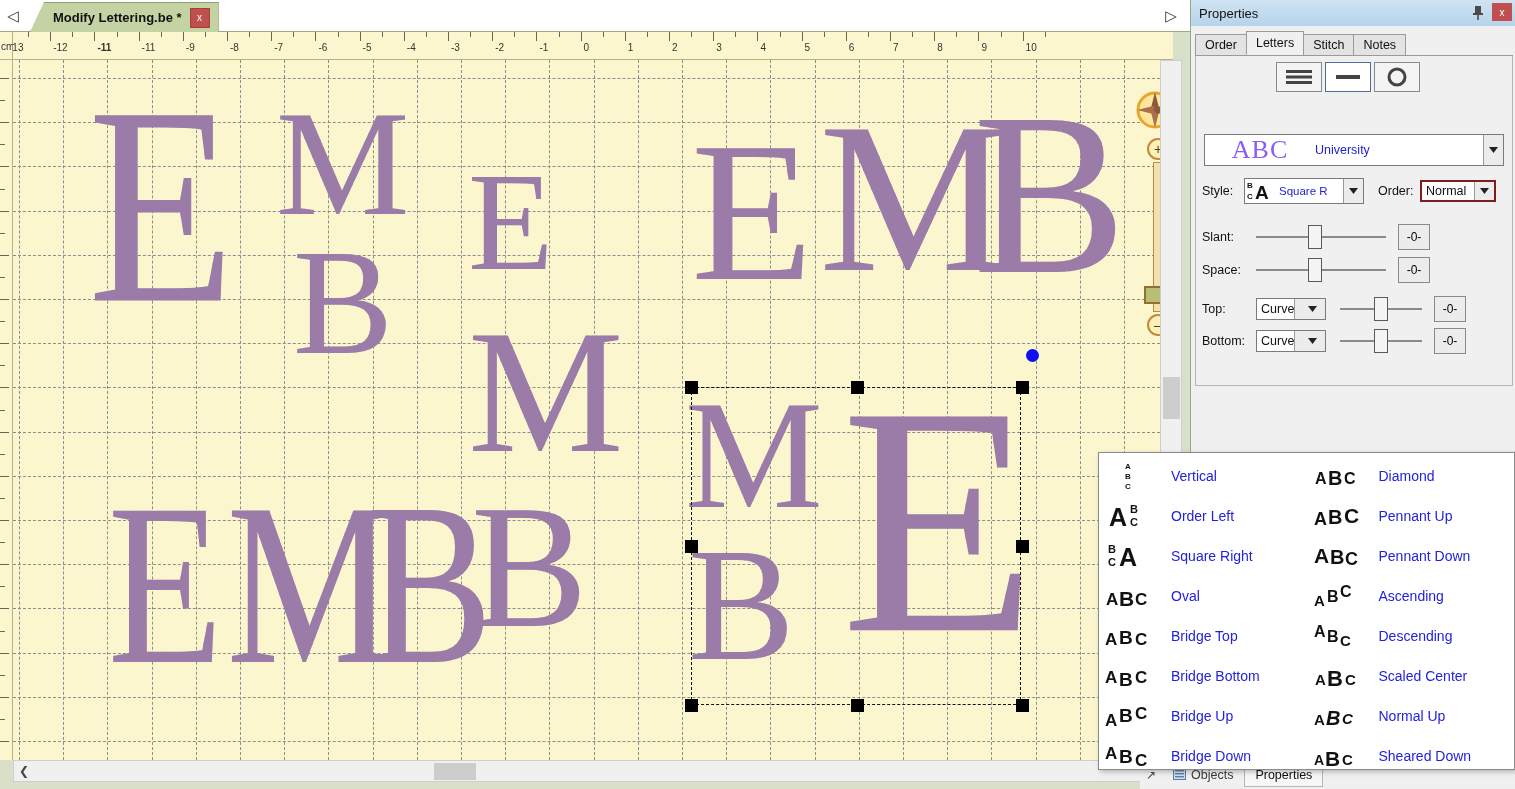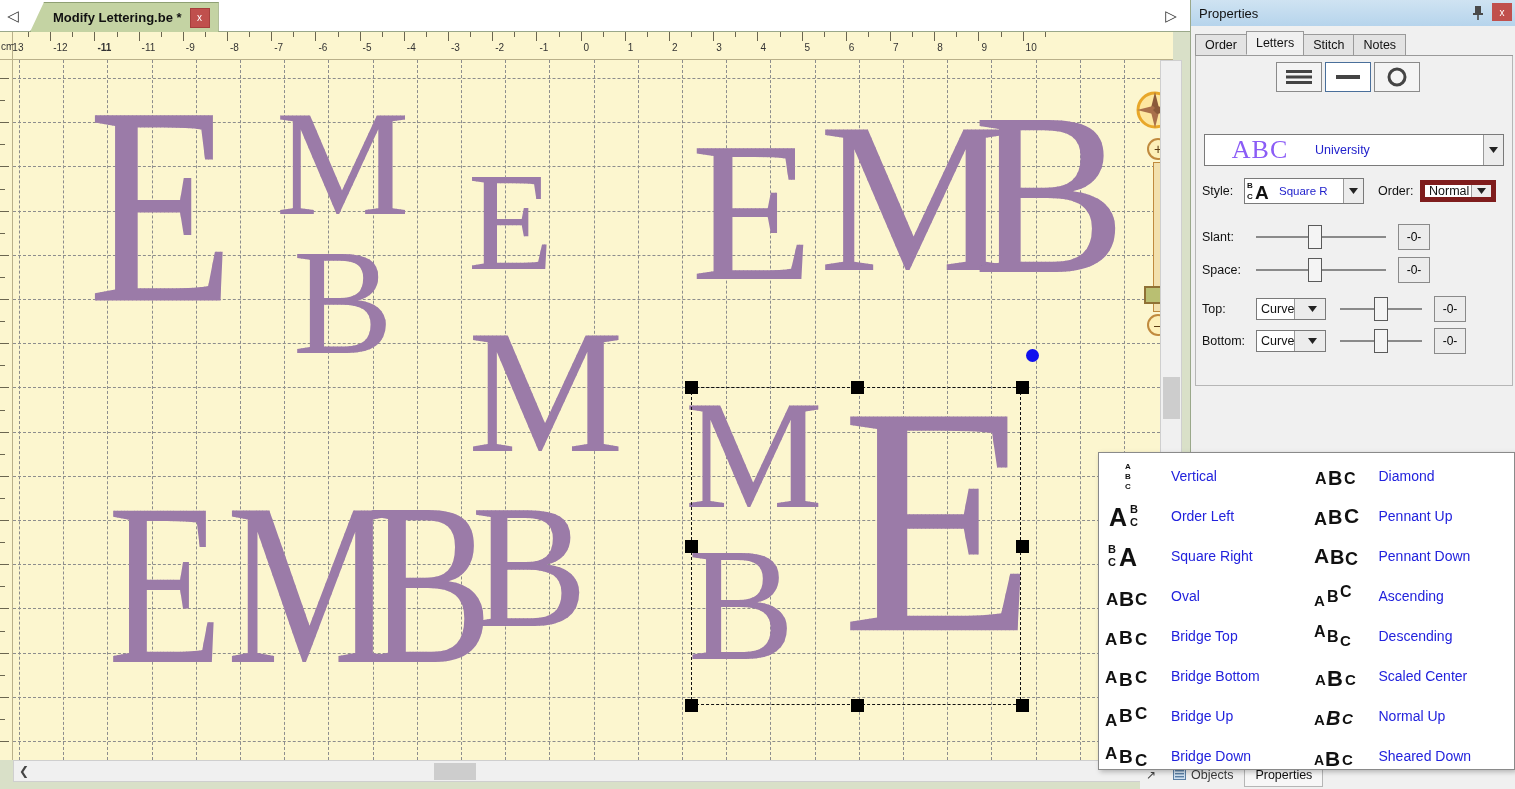--- a/index.html
+++ b/index.html
@@ -144,21 +144,21 @@
 
   #style-row { position:absolute; left:6px; top:122px; width:306px;
      display:flex; align-items:center; }
   #style-label { width:42px; font-size:12.5px; color:#111; }
   #style-combo { width:120px; height:26px; background:#fff; border:1px solid #7a7a7a;
      display:flex; align-items:center; position:relative; }
   #style-icon { width:34px; text-align:center; }
   #style-value { flex:1; font-size:11.5px; color:#2222cc; overflow:hidden;
      white-space:nowrap; }
   #order-label { margin-left:14px; width:42px; font-size:12.5px; color:#111; }
-  #order-combo { width:76px; height:22px; background:#fff; border:5px solid #7f1d1d;
+  #order-combo { width:76px; height:22px; background:#fff; border:2px solid #7f1d1d;
      display:flex; align-items:center; }
   #order-value { flex:1; font-size:12.5px; color:#111; padding-left:4px; }
 
   .slider-row { position:absolute; left:6px; display:flex; align-items:center; height:26px; }
   .sl-label { width:54px; font-size:12.5px; color:#111; }
   .sl-track { position:relative; height:26px; display:flex; align-items:center; }
   .sl-line { height:2px; background:#8a8a8a; }
   .sl-thumb { position:absolute; width:14px; height:24px; background:#f4f4f4;
      border:1px solid #5a5a5a; cursor:pointer; }
   .sl-val { width:32px; height:26px; background:#ececec; border:1px solid #8a8a8a;

